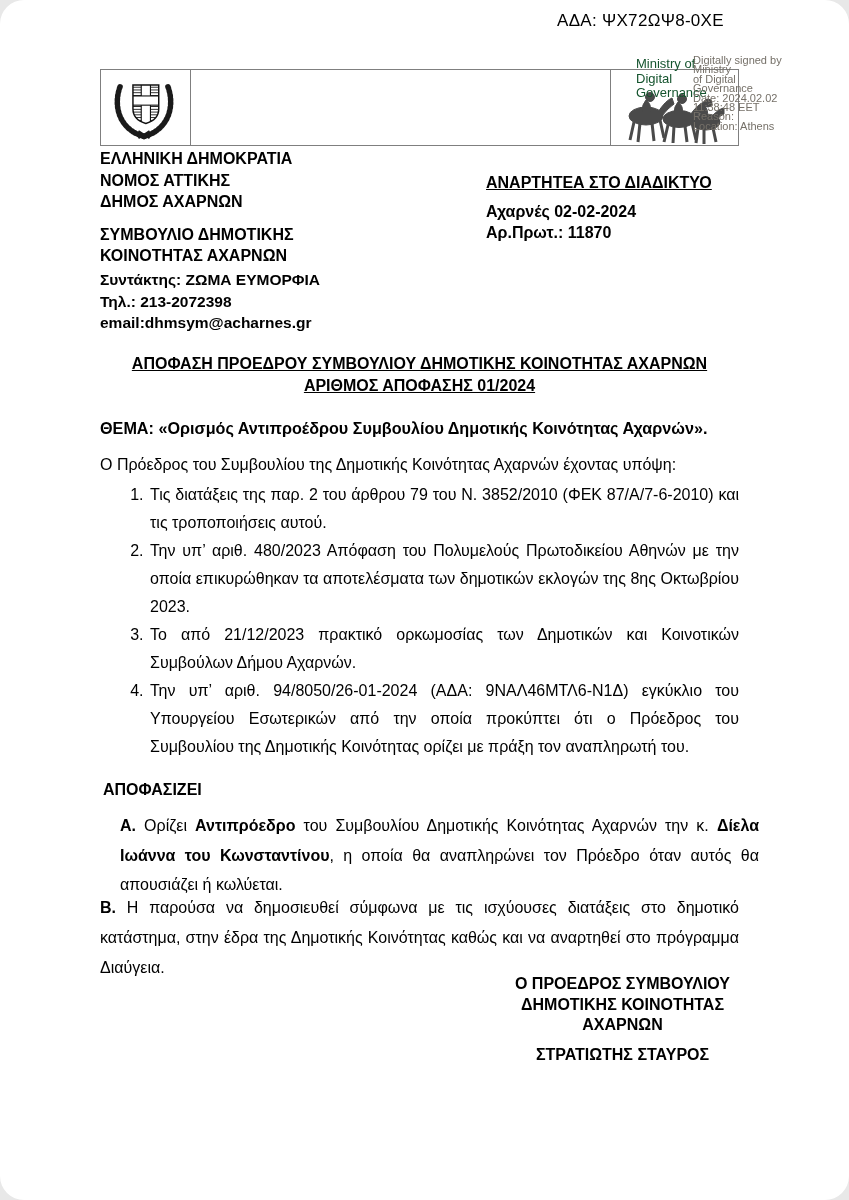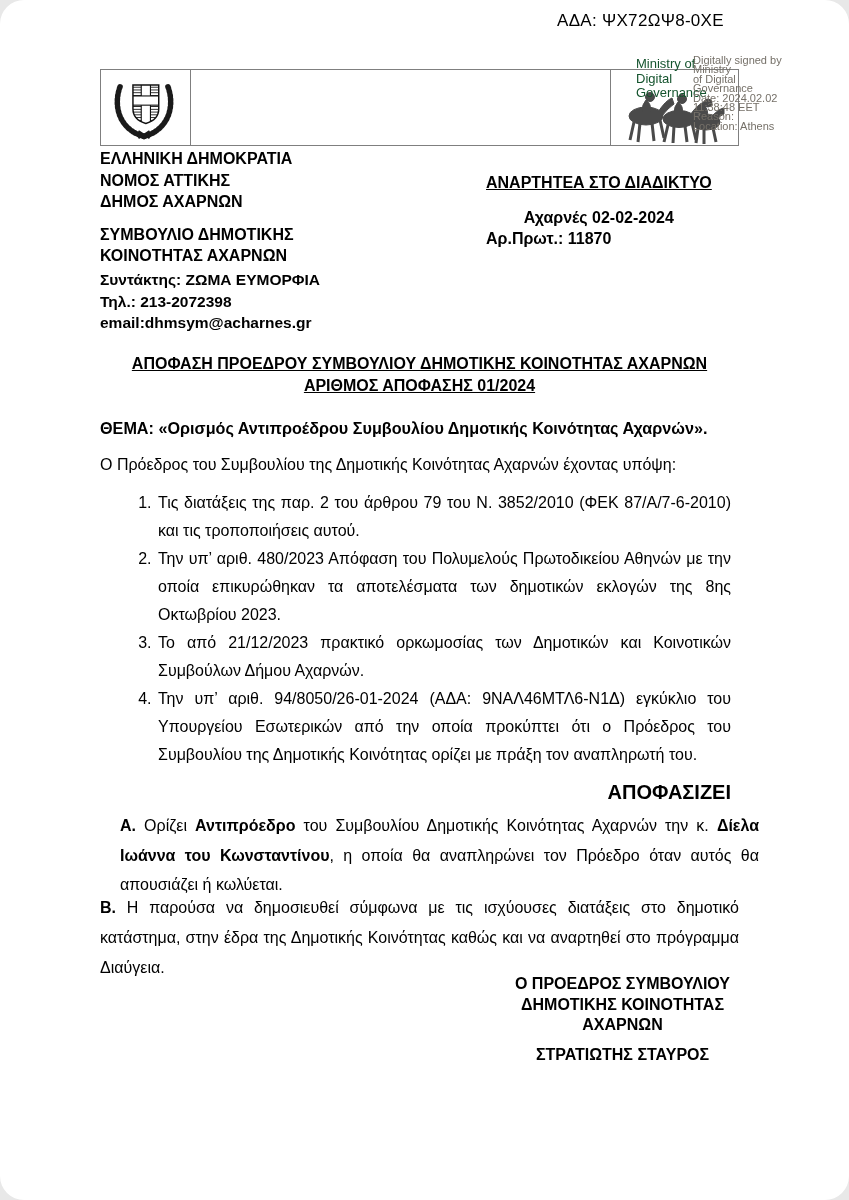--- a/index.html
+++ b/index.html
@@ -33,30 +33,30 @@
     font-size:11px;line-height:9.4px;color:#757068;
     white-space:pre-line;z-index:3;
   }
   
   .left-col{left:100px;top:148px;font-size:16px;line-height:21.5px;font-weight:bold;}
   .left-col .grp2{margin-top:11px;}
   .contact{left:100px;top:269px;font-size:15.5px;line-height:21.5px;font-weight:bold;}
   
   .right-col{left:486px;top:148px;font-size:16px;line-height:21px;font-weight:bold;}
   .right-col .notice{text-decoration:underline;margin-top:24px;}
-  .right-col .date{margin-top:14px;text-align:center;}
+  .right-col .date{margin-top:8px;}
   
   .title{left:100px;top:353px;width:639px;text-align:center;font-weight:bold;font-size:16px;line-height:22px;}
   .title div{text-decoration:underline;}
   .subject{left:100px;top:419px;width:649px;font-weight:bold;font-size:16.2px;}
   .intro{left:100px;top:456px;width:649px;font-size:16px;}
   .cons{left:100px;top:481px;width:639px;font-size:16px;}
-  .cons ol{margin:8px;padding-left:48px;}
+  .cons ol{margin:0;padding-left:48px;}
   .cons li{text-align:justify;line-height:28px;padding-left:2px;}
-  .decides{left:92px;top:781px;width:639px;text-align:right;font-weight:bold;font-size:20px;}
+  .decides{left:103px;top:781px;width:639px;text-align:left;font-weight:bold;font-size:16px;}
   .para{width:639px;font-size:16px;text-align:justify;}
   .para-a{left:100px;top:811px;line-height:29.5px;margin-left:20px;}
   .para-b{left:100px;top:893px;line-height:30px;}
   .signoff{left:450px;top:974px;width:345px;text-align:center;font-weight:bold;font-size:16px;line-height:20.5px;}
   .signoff .name{margin-top:9px;}
 </style>
 </head>
 <body>
 
 <div class="page">

